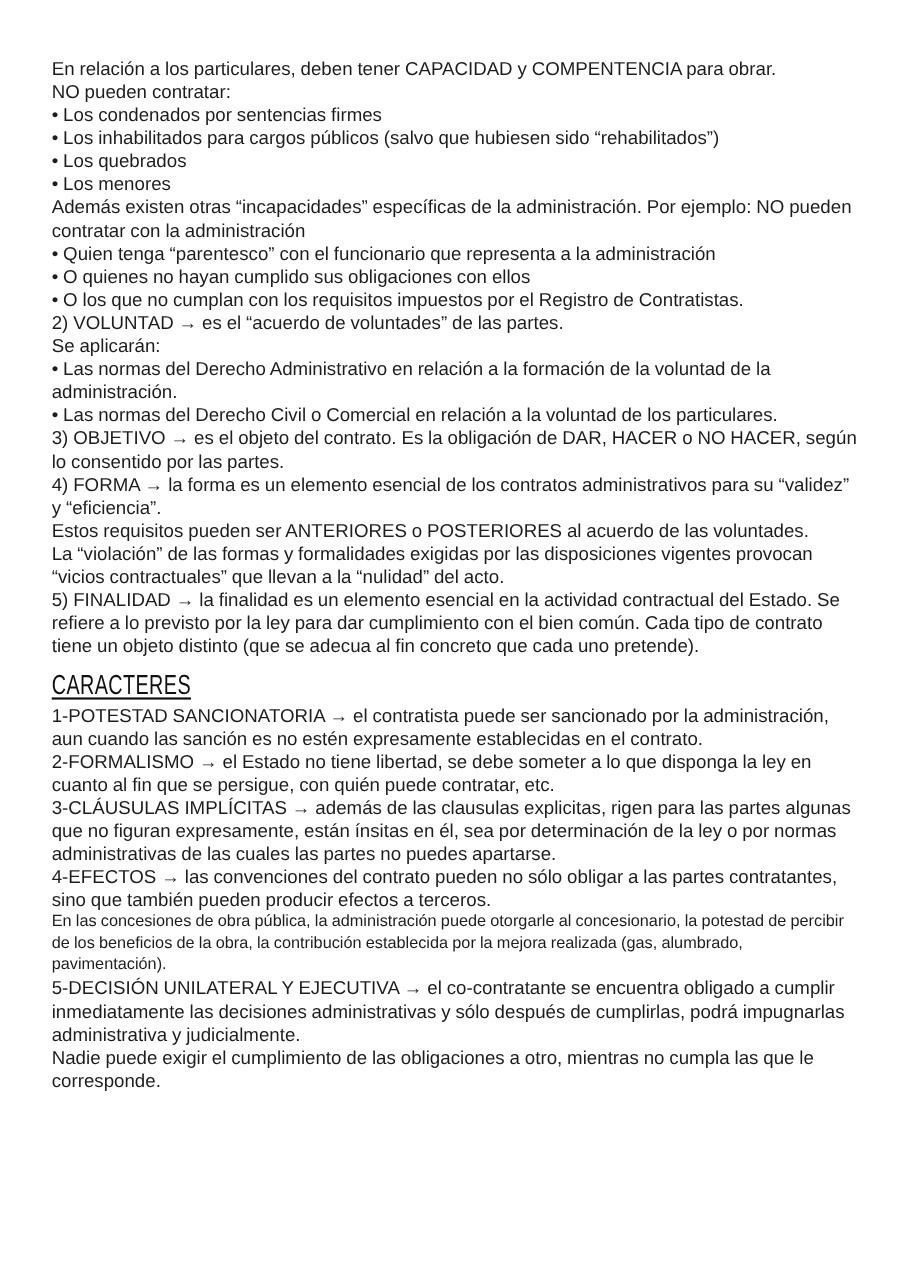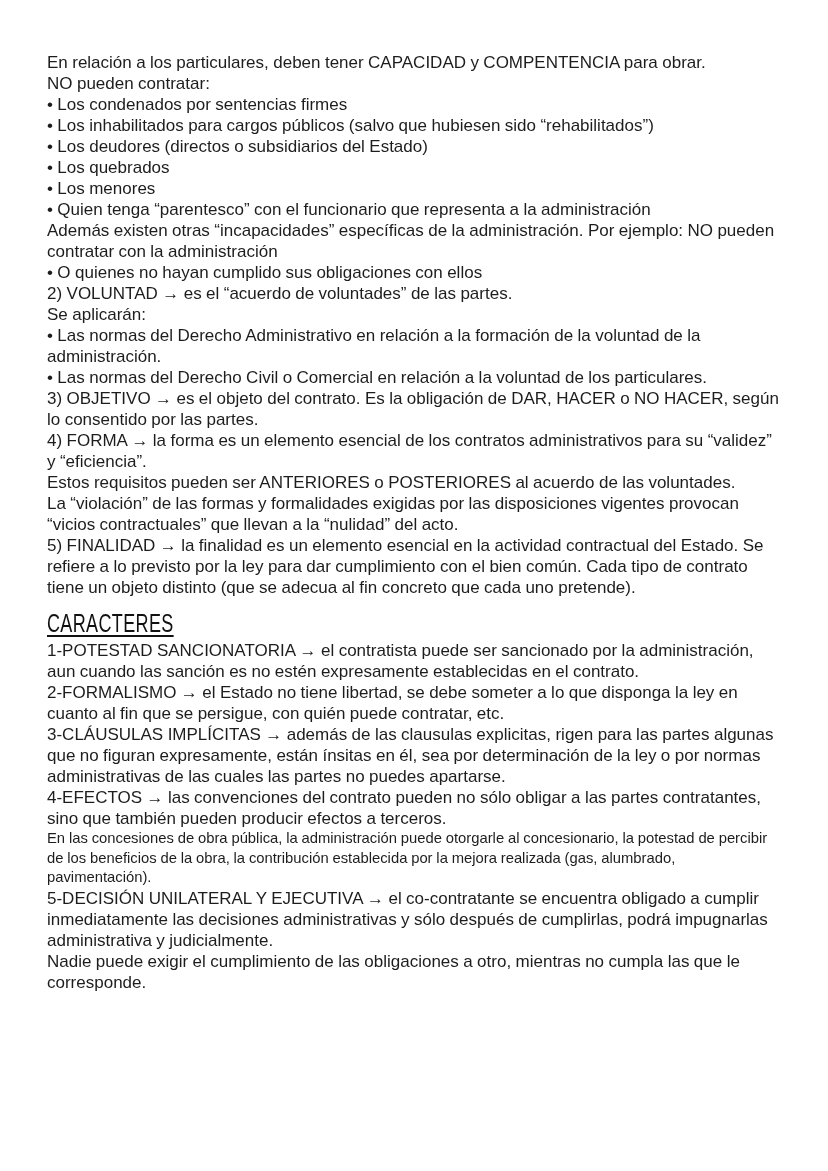--- a/index.html
+++ b/index.html
@@ -65,26 +65,26 @@
 </head>
 <body>
 
 <div class="page">
   <div class="content">
 
     <p class="para"><span>En relación a los particulares, deben tener CAPACIDAD y COMPENTENCIA para obrar.</span></p>
     <p class="para"><span>NO pueden contratar:</span></p>
     <p class="para"><span>• Los condenados por sentencias firmes</span></p>
     <p class="para"><span>• Los inhabilitados para cargos públicos (salvo que hubiesen sido “rehabilitados”)</span></p>
-    <p class="para"><span>• Los deudores (directos o subsidiarios del Estado)</span></p>
     <p class="para"><span>• Los quebrados</span></p>
     <p class="para"><span>• Los menores</span></p>
+    <p class="para"><span>Además existen otras “incapacidades” específicas de la administración. Por ejemplo: NO pueden contratar con la administración</span></p>
     <p class="para"><span>• Quien tenga “parentesco” con el funcionario que representa a la administración</span></p>
-    <p class="para"><span>Además existen otras “incapacidades” específicas de la administración. Por ejemplo: NO pueden contratar con la administración</span></p>
     <p class="para"><span>• O quienes no hayan cumplido sus obligaciones con ellos</span></p>
+    <p class="para"><span>• O los que no cumplan con los requisitos impuestos por el Registro de Contratistas.</span></p>
     <p class="para"><b class="lead">2) VOLUNTAD →</b><span> es el “acuerdo de voluntades” de las partes.</span></p>
     <p class="para"><span>Se aplicarán:</span></p>
     <p class="para"><span>• Las normas del Derecho Administrativo en relación a la formación de la voluntad de la administración.</span></p>
     <p class="para"><span>• Las normas del Derecho Civil o Comercial en relación a la voluntad de los particulares.</span></p>
     <p class="para"><b class="lead">3) OBJETIVO →</b><span> es el objeto del contrato. Es la obligación de DAR, HACER o NO HACER, según lo consentido por las partes.</span></p>
     <p class="para"><b class="lead">4) FORMA →</b><span> la forma es un elemento esencial de los contratos administrativos para su “validez” y “eficiencia”.</span></p>
     <p class="para"><span>Estos requisitos pueden ser ANTERIORES o POSTERIORES al acuerdo de las voluntades.</span></p>
     <p class="para"><span>La “violación” de las formas y formalidades exigidas por las disposiciones vigentes provocan “vicios contractuales” que llevan a la “nulidad” del acto.</span></p>
     <p class="para"><b class="lead">5) FINALIDAD →</b><span> la finalidad es un elemento esencial en la actividad contractual del Estado.  Se refiere a lo previsto por la ley para dar cumplimiento con el bien común. Cada tipo de contrato tiene un objeto distinto (que se adecua al fin concreto que cada uno pretende).</span></p>
 

